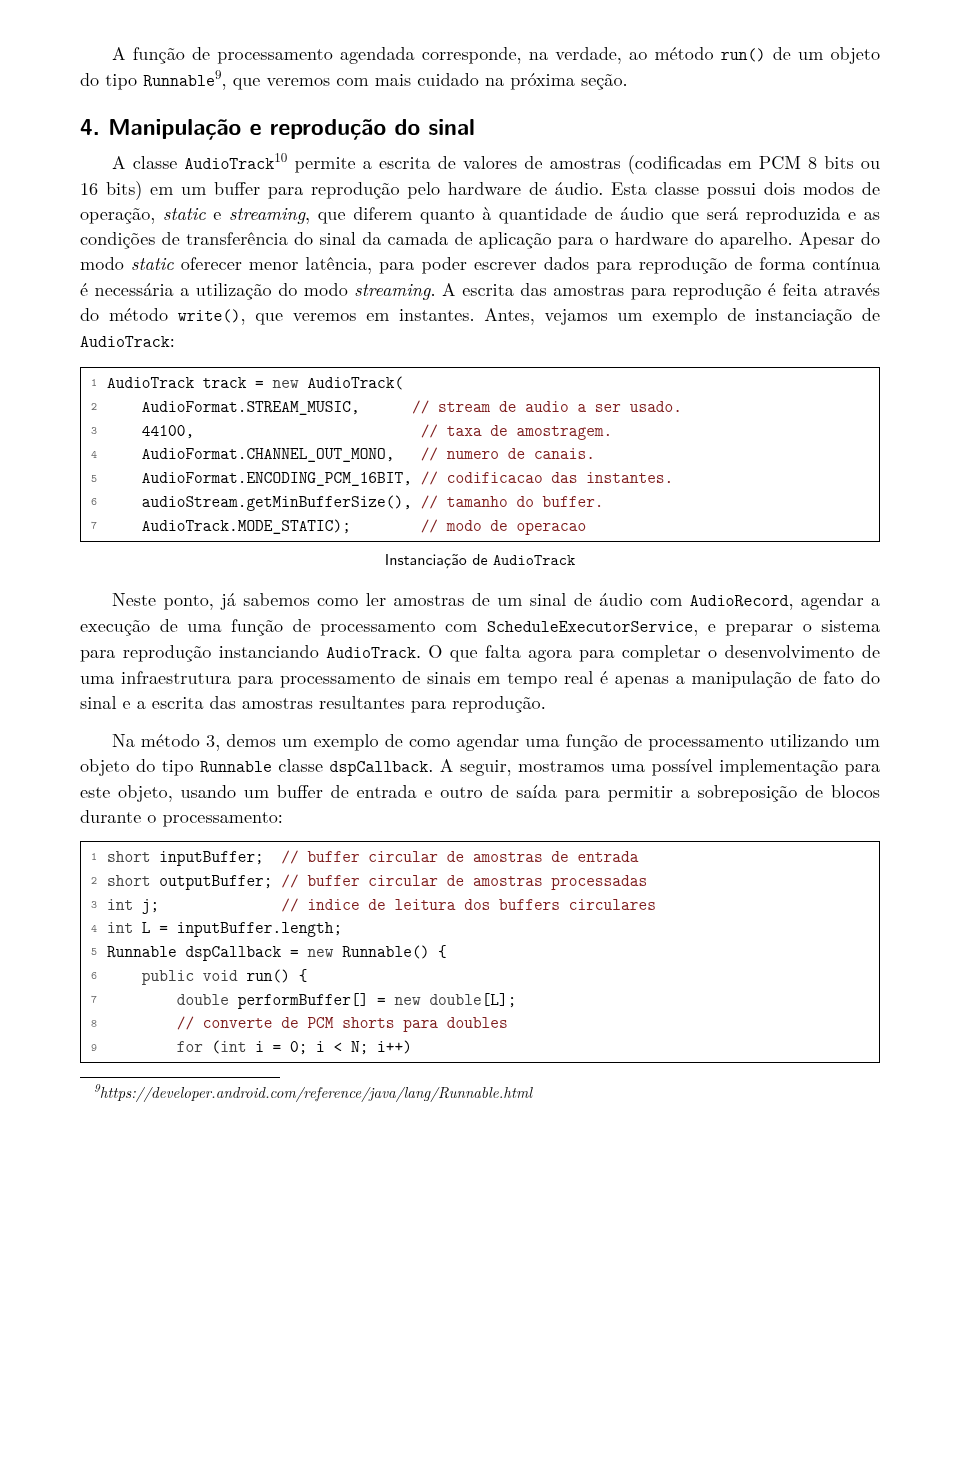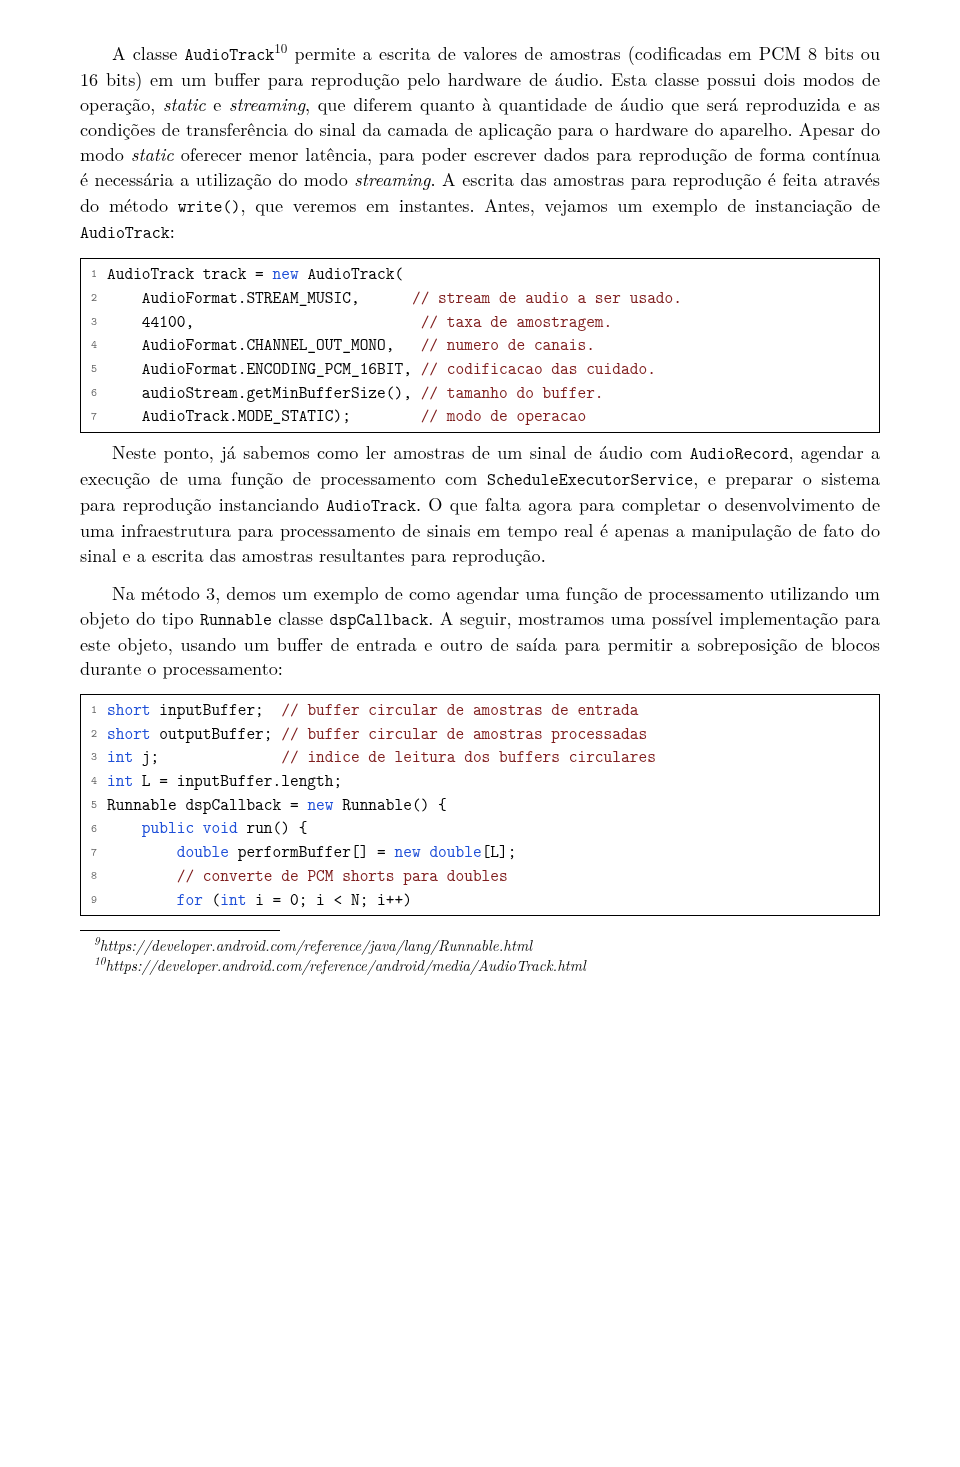--- a/index.html
+++ b/index.html
@@ -55,21 +55,21 @@
 .lineno-col div {
   line-height: 23.8px;
   padding-right: 4px;
 }
 .code-col {
   padding: 3px 4px 3px 6px;
   white-space: pre;
   overflow-x: auto;
   flex: 1;
 }
-.kw { color: #1d4ed8; }
+.kw { color: #404040; }
 .comment { color: #7f1d1d; }    
 .code-caption {
   font-family: "CMU Sans Serif", "Latin Modern Sans", Helvetica, Arial, sans-serif;
   font-size: 16px;
   text-align: center;
   margin: 2px 0 16px 0;
 }
 .code-caption .tt { font-size: 0.98em; }
 hr.footrule {
   border: none;
@@ -83,43 +83,50 @@
   text-indent: 14px;
   font-style: italic;
 }
 .footnotes .sup { font-size: 0.75em; }
 </style>
 </head>
 <body>
 
 <div class="page">
 
+  <p class="para">
+    <span>A função de processamento agendada corresponde, na verdade, ao método </span><span class="tt">run()</span><span> de um objeto do tipo </span><span class="tt">Runnable</span><span class="sup">9</span><span>, que veremos com mais cuidado na próxima seção.</span>
+  </p>
 
+  <h2 class="heading">4. Manipulação e reprodução do sinal</h2>
 
   <p class="para">
     <span>A classe </span><span class="tt">AudioTrack</span><span class="sup">10</span><span> permite a escrita de valores de amostras (codificadas em PCM 8 bits ou 16 bits) em um buffer para reprodução pelo hardware de áudio. Esta classe possui dois modos de operação, </span><span class="italic">static</span><span> e </span><span class="italic">streaming</span><span>, que diferem quanto à quantidade de áudio que será reproduzida e as condições de transferência do sinal da camada de aplicação para o hardware do aparelho. Apesar do modo </span><span class="italic">static</span><span> oferecer menor latência, para poder escrever dados para reprodução de forma contínua é necessária a utilização do modo </span><span class="italic">streaming</span><span>. A escrita das amostras para reprodução é feita através do método </span><span class="tt">write()</span><span>, que veremos em instantes. Antes, vejamos um exemplo de instanciação de </span><span class="tt">AudioTrack</span><span>:</span>
   </p>
 
   <div class="code-frame">
     <div class="lineno-col">
       <div>1</div>
       <div>2</div>
       <div>3</div>
       <div>4</div>
       <div>5</div>
       <div>6</div>
       <div>7</div>
     </div>
     <div class="code-col"><span>AudioTrack track = </span><span class="kw">new</span><span> AudioTrack(</span>
 <span>    AudioFormat.STREAM_MUSIC,      </span><span class="comment">// stream de audio a ser usado.</span>
 <span>    44100,                          </span><span class="comment">// taxa de amostragem.</span>
 <span>    AudioFormat.CHANNEL_OUT_MONO,   </span><span class="comment">// numero de canais.</span>
-<span>    AudioFormat.ENCODING_PCM_16BIT, </span><span class="comment">// codificacao das cuidado.</span>
+<span>    AudioFormat.ENCODING_PCM_16BIT, </span><span class="comment">// codificacao das instantes.</span>
 <span>    audioStream.getMinBufferSize(), </span><span class="comment">// tamanho do buffer.</span>
 <span>    AudioTrack.MODE_STATIC);        </span><span class="comment">// modo de operacao</span></div>
+  </div>
+  <div class="code-caption">
+    <span>Instanciação de </span><span class="tt">AudioTrack</span>
   </div>
 
   <p class="para">
     <span>Neste ponto, já sabemos como ler amostras de um sinal de áudio com </span><span class="tt">AudioRecord</span><span>, agendar a execução de uma função de processamento com </span><span class="tt">ScheduleExecutorService</span><span>, e preparar o sistema para reprodução instanciando </span><span class="tt">AudioTrack</span><span>. O que falta agora para completar o desenvolvimento de uma infraestrutura para processamento de sinais em tempo real é apenas a manipulação de fato do sinal e a escrita das amostras resultantes para reprodução.</span>
   </p>
 
   <p class="para">
     <span>Na método 3, demos um exemplo de como agendar uma função de processamento utilizando um objeto do tipo </span><span class="tt">Runnable</span><span> classe </span><span class="tt">dspCallback</span><span>. A seguir, mostramos uma possível implementação para este objeto, usando um buffer de entrada e outro de saída para permitir a sobreposição de blocos durante o processamento:</span>
   </p>
 
@@ -142,16 +149,15 @@
 <span>Runnable dspCallback = </span><span class="kw">new</span><span> Runnable() {</span>
 <span>    </span><span class="kw">public</span><span> </span><span class="kw">void</span><span> run() {</span>
 <span>        </span><span class="kw">double</span><span> performBuffer[] = </span><span class="kw">new</span><span> </span><span class="kw">double</span><span>[L];</span>
 <span>        </span><span class="comment">// converte de PCM shorts para doubles</span>
 <span>        </span><span class="kw">for</span><span> (</span><span class="kw">int</span><span> i = 0; i &lt; N; i++)</span></div>
   </div>
 
   <hr class="footrule">
   <div class="footnotes">
     <div><span class="sup">9</span><span>https://developer.android.com/reference/java/lang/Runnable.html</span></div>
-    <div><span class="sup">10</span><span>https://developer.android.com/reference/android/media/AudioTrack.html</span></div>
   </div>
 
 </div>
 
 </body></html>

